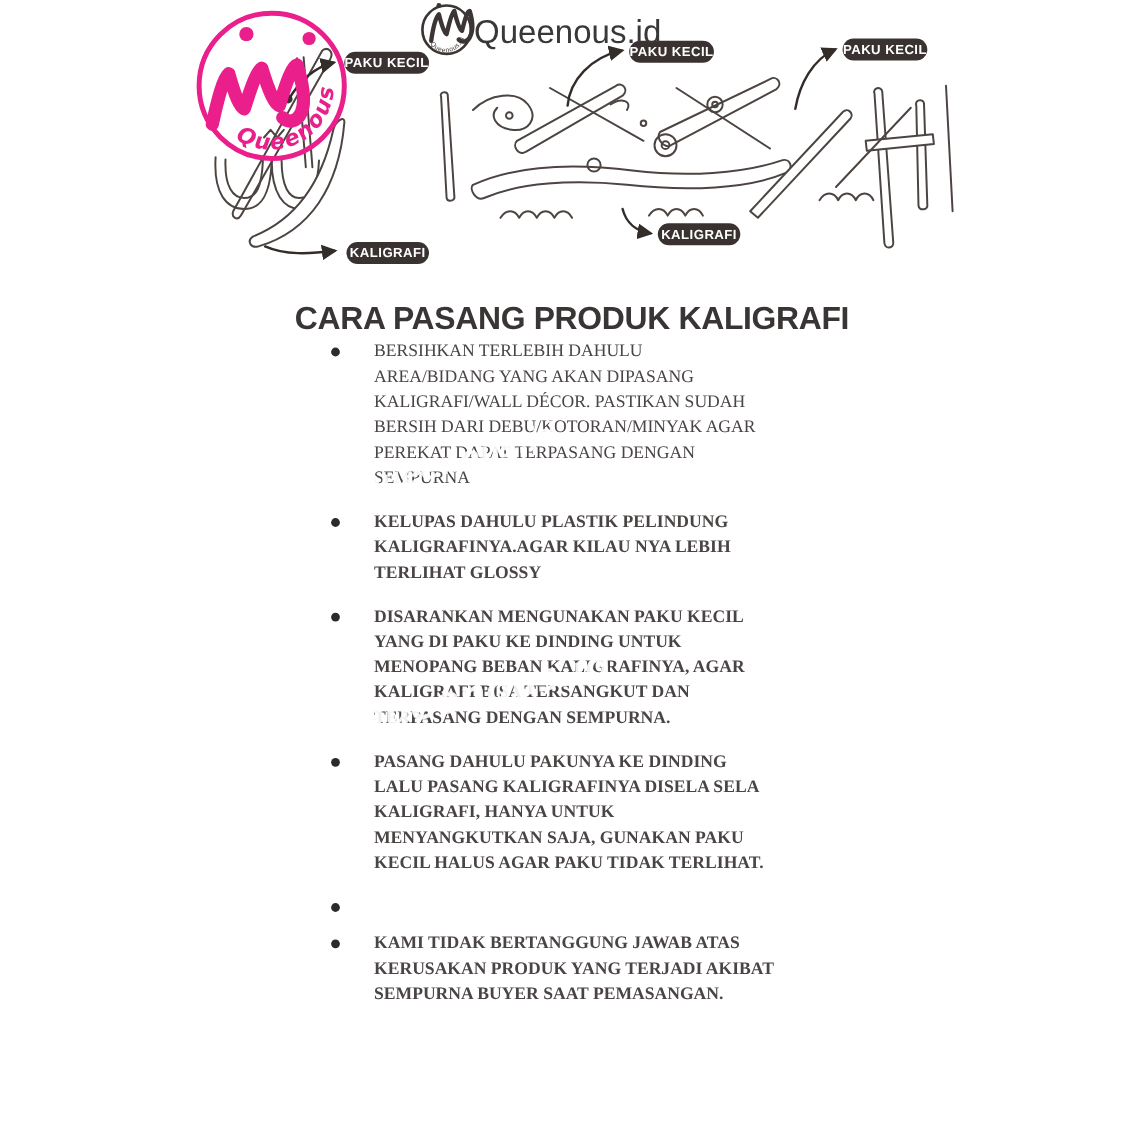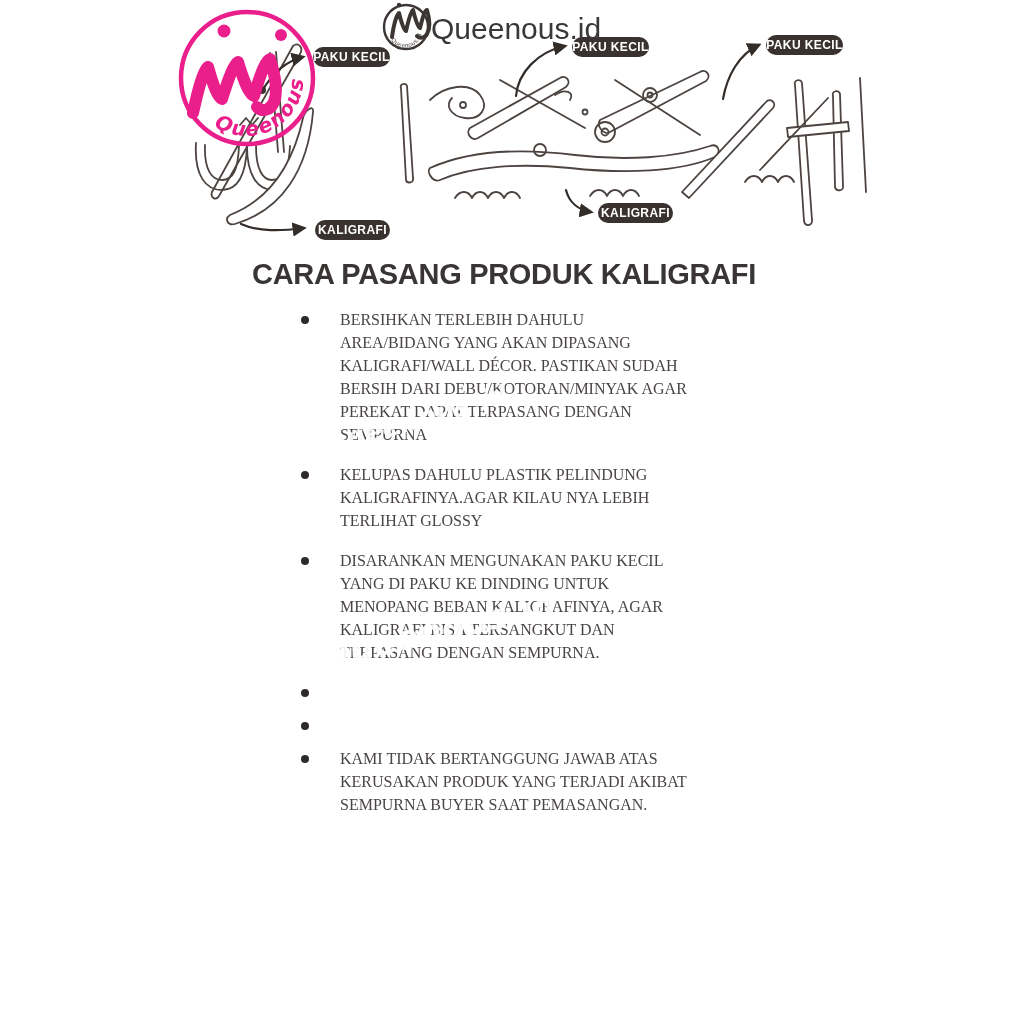--- a/index.html
+++ b/index.html
@@ -19,29 +19,29 @@
     font-family:"DejaVu Sans",sans-serif;font-style:italic;font-weight:bold;
     font-size:20px;fill:#ea1f8b;letter-spacing:1.5px;
   }
   .mini-arc-text{
     font-family:"Liberation Sans",sans-serif;font-size:6px;fill:#3b3533;letter-spacing:.5px;
   }
   .lineart{stroke:#4c4440;stroke-width:1.8;fill:none;stroke-linejoin:round;stroke-linecap:round;}
   .lineart .fat{fill:#ffffff;}
   .arrow{stroke:#332d2a;stroke-width:2.2;fill:none;stroke-linecap:round;}
   h1.title{
-    position:absolute;top:258px;left:0;width:1008px;margin:0;
+    position:absolute;top:258px;left:0;width:1008px;margin:16px;
     text-align:center;font-size:29px;font-weight:bold;color:#393534;
     letter-spacing:-0.3px;font-family:"Liberation Sans",sans-serif;
   }
   ul.instructions{
     position:absolute;top:308px;left:301px;width:530px;margin:0;padding:0;list-style:none;
   }
   ul.instructions li{display:flex;align-items:flex-start;}
-  ul.instructions li + li{margin-top:17px;}
+  ul.instructions li + li{margin-top:17px;font-weight:bold;}
   .bullet-dot{
     flex:0 0 auto;width:8px;height:8px;border-radius:50%;background:#2e2a29;
     margin-top:8px;margin-right:31px;
   }
   .instruction-text{
     font-family:"Liberation Serif",serif;font-size:16px;line-height:23px;
     color:#4a4544;white-space:pre-line;
   }
   .wm{
     position:absolute;color:#ffffff;opacity:.92;font-weight:bold;
@@ -166,20 +166,25 @@
     <li>
       <span class="bullet-dot"></span>
       <span class="instruction-text">DISARANKAN MENGUNAKAN PAKU KECIL
 YANG DI PAKU KE DINDING UNTUK
 MENOPANG BEBAN KALIGRAFINYA, AGAR
 KALIGRAFI BISA TERSANGKUT DAN
 TERPASANG DENGAN SEMPURNA.</span>
     </li>
     <li>
       <span class="bullet-dot"></span>
+      <span class="instruction-text">PASANG DAHULU PAKUNYA KE DINDING
+LALU PASANG KALIGRAFINYA DISELA SELA
+KALIGRAFI, HANYA UNTUK
+MENYANGKUTKAN SAJA, GUNAKAN PAKU
+KECIL HALUS AGAR PAKU TIDAK TERLIHAT.</span>
     </li>
     <li>
       <span class="bullet-dot"></span>
     </li>
     <li>
       <span class="bullet-dot"></span>
       <span class="instruction-text">KAMI TIDAK BERTANGGUNG JAWAB ATAS
 KERUSAKAN PRODUK YANG TERJADI AKIBAT
 SEMPURNA BUYER SAAT PEMASANGAN.</span>
     </li>

